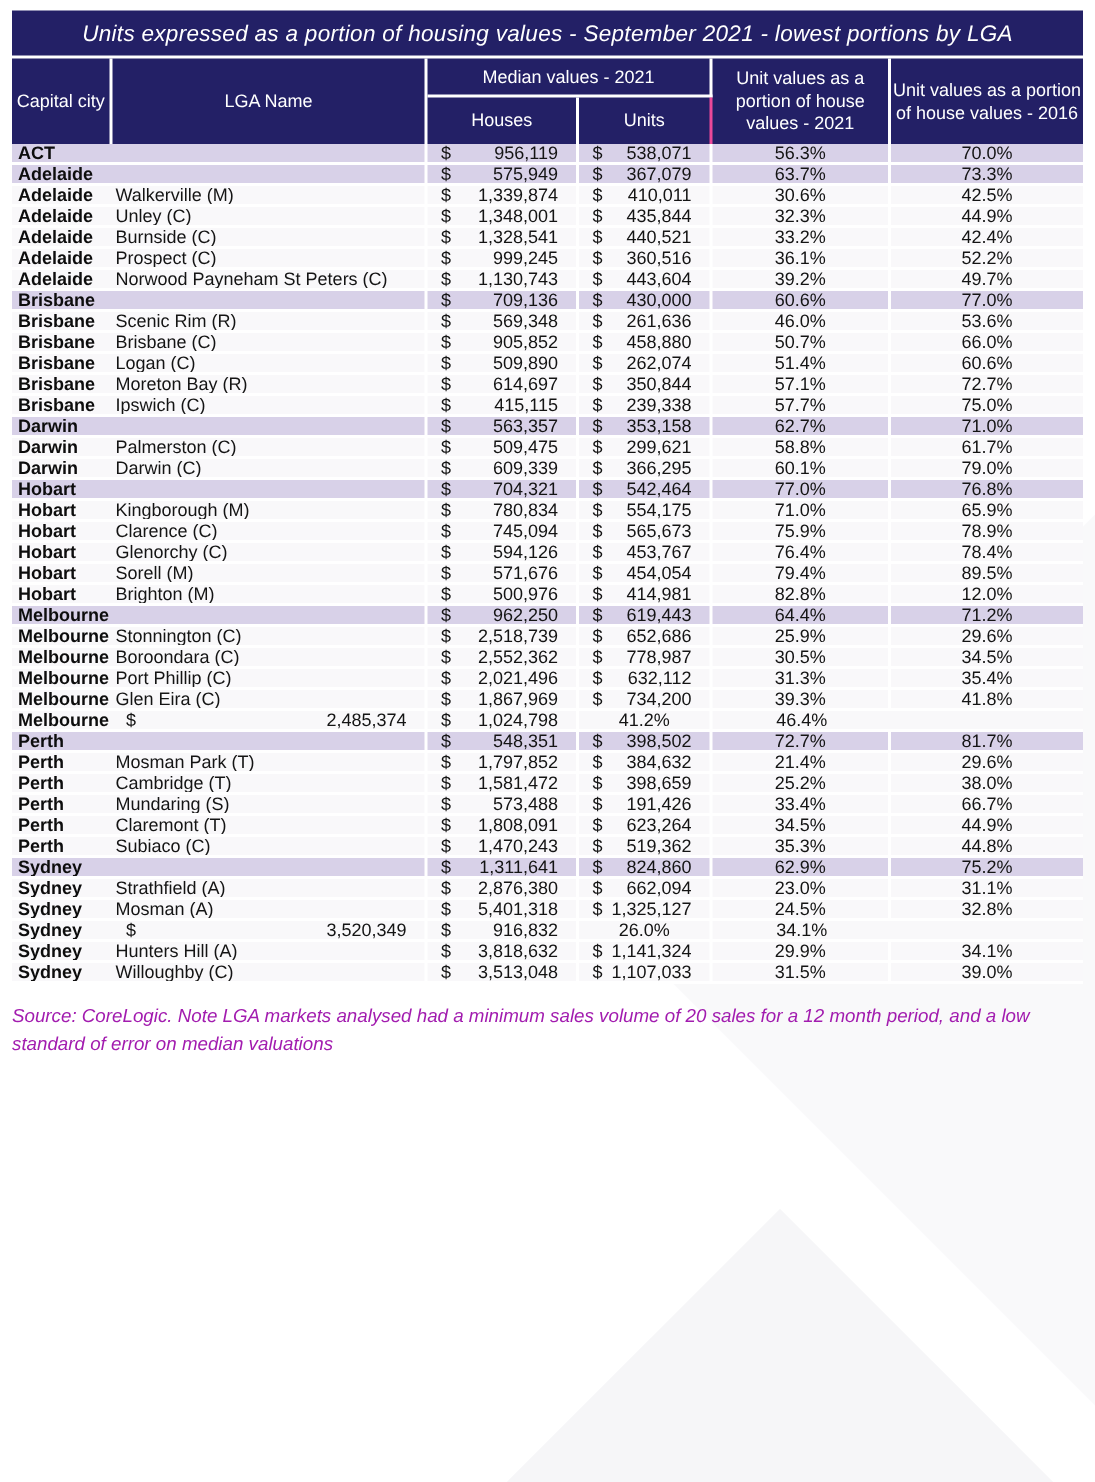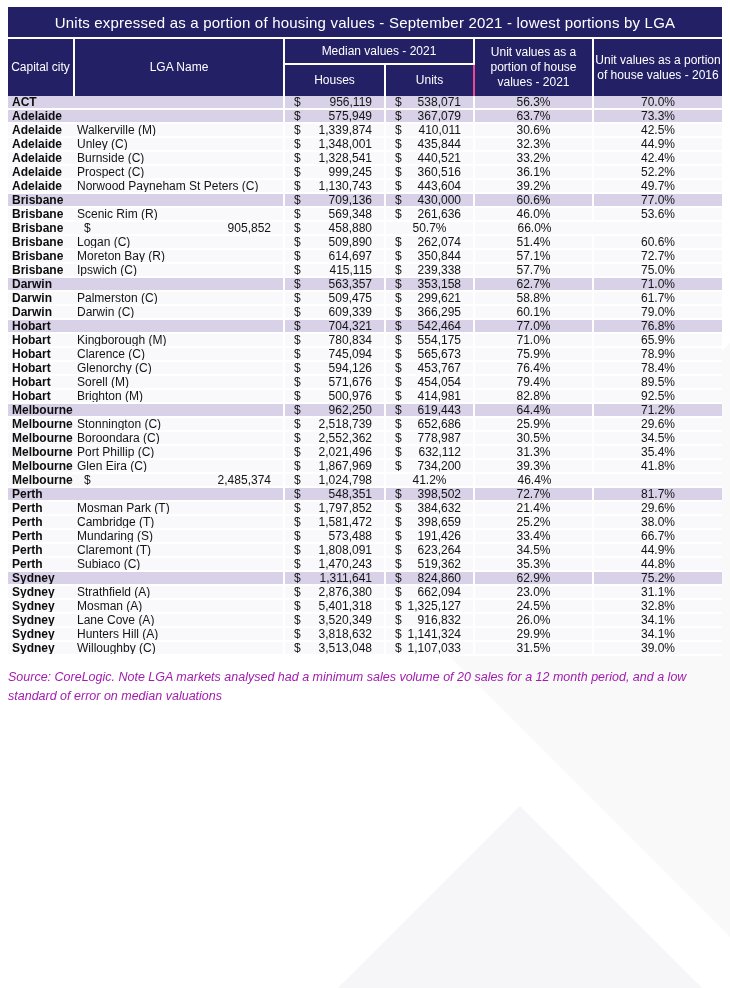--- a/index.html
+++ b/index.html
@@ -18,20 +18,21 @@
   }
   .wm1 { width: 420px; height: 420px; right: -210px; top: 430px; }
   .wm2 { width: 300px; height: 300px; right: 60px; bottom: -180px; background: rgba(130,130,150,0.07); }
   .sheet { position: absolute; left: 8px; top: 7px; width: 714px; }
 
   .title-bar {
     background: #232066; color: #ffffff;
     height: 30px; display: flex; align-items: center; justify-content: center;
     font-size: 15px; letter-spacing: .2px;
     margin-bottom: 2px;
+    font-style: italic;
   }
 
   .thead {
     display: grid;
     grid-template-columns: 67px 210px 101px 89px 119px 128px;
     grid-template-rows: 26px 31px;
     background: #232066; color: #ffffff;
     font-size: 12px; line-height: 1.25;
   }
   .th { display: flex; align-items: center; justify-content: center; text-align: center; padding: 1px 1px; }
@@ -214,20 +215,21 @@
         </div>
         <div class="c money">
           <span class="cur">$</span>
           <span class="amt">261,636</span>
         </div>
         <div class="c pct">46.0%</div>
         <div class="c pct">53.6%</div>
       </div>
       <div class="row">
         <div class="c city">Brisbane</div>
+        <div class="c lga">Brisbane (C)</div>
         <div class="c money">
           <span class="cur">$</span>
           <span class="amt">905,852</span>
         </div>
         <div class="c money">
           <span class="cur">$</span>
           <span class="amt">458,880</span>
         </div>
         <div class="c pct">50.7%</div>
         <div class="c pct">66.0%</div>
@@ -391,21 +393,21 @@
         <div class="c lga">Brighton (M)</div>
         <div class="c money">
           <span class="cur">$</span>
           <span class="amt">500,976</span>
         </div>
         <div class="c money">
           <span class="cur">$</span>
           <span class="amt">414,981</span>
         </div>
         <div class="c pct">82.8%</div>
-        <div class="c pct">92.5%</div>
+        <div class="c pct">12.0%</div>
       </div>
       <div class="row summary">
         <div class="c city">Melbourne</div>
         <div class="c lga"></div>
         <div class="c money">
           <span class="cur">$</span>
           <span class="amt">962,250</span>
         </div>
         <div class="c money">
           <span class="cur">$</span>
@@ -604,21 +606,20 @@
         </div>
         <div class="c money">
           <span class="cur">$</span>
           <span class="amt">1,325,127</span>
         </div>
         <div class="c pct">24.5%</div>
         <div class="c pct">32.8%</div>
       </div>
       <div class="row">
         <div class="c city">Sydney</div>
-        <div class="c lga">Lane Cove (A)</div>
         <div class="c money">
           <span class="cur">$</span>
           <span class="amt">3,520,349</span>
         </div>
         <div class="c money">
           <span class="cur">$</span>
           <span class="amt">916,832</span>
         </div>
         <div class="c pct">26.0%</div>
         <div class="c pct">34.1%</div>

